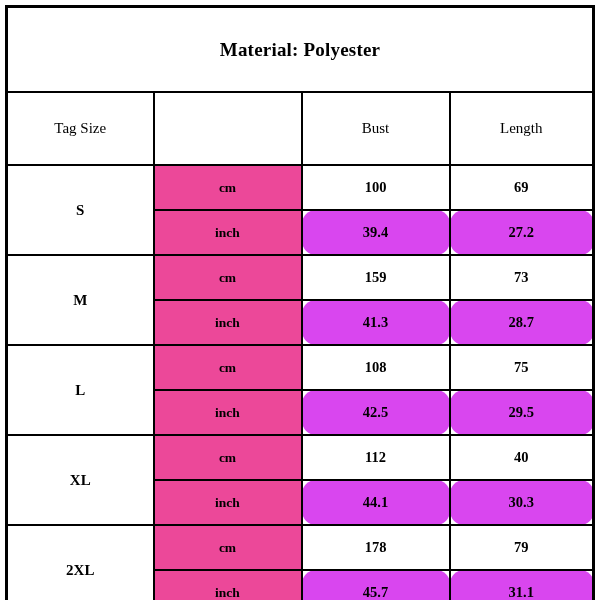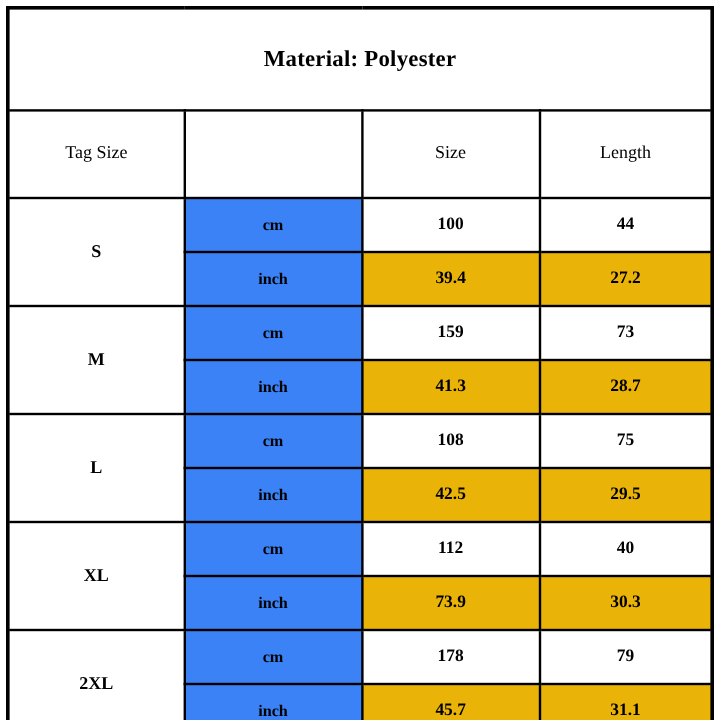--- a/index.html
+++ b/index.html
@@ -72,42 +72,43 @@
   
   .size-cell {
     font-size: 15px;
     font-weight: bold;
   }
 
   
   .unit-cell {
     font-size: 13.5px;
     font-weight: bold;
-    background: #3b82f6;
+    background: #ec4899;
   }
 
   
   .row-cm td,
   .row-inch td {
     height: 43px;
   }
 
   .val-cm {
     font-size: 14.5px;
     font-weight: bold;
   }
 
   .val-inch {
     font-size: 14.5px;
     font-weight: bold;
   }
 
   
   .shaded {
-    background: #eab308;
+    background: #d946ef;
+    border-radius: 14px;
   }
 
   
   .row-cm > td {
     border-bottom-width: 1px;
   }
   .row-inch > td {
     border-top-width: 1px;
   }
   
@@ -129,29 +130,29 @@
     </colgroup>
     <tbody>
 
       <tr>
         <td class="title-cell" colspan="4">Material: Polyester</td>
       </tr>
 
       <tr class="header-row">
         <td>Tag Size</td>
         <td></td>
-        <td>Size</td>
+        <td>Bust</td>
         <td>Length</td>
       </tr>
 
       <tr class="row-cm">
         <td class="size-cell" rowspan="2">S</td>
         <td class="unit-cell">cm</td>
         <td class="val-cm">100</td>
-        <td class="val-cm">44</td>
+        <td class="val-cm">69</td>
       </tr>
       <tr class="row-inch">
         <td class="unit-cell">inch</td>
         <td class="val-inch shaded">39.4</td>
         <td class="val-inch shaded">27.2</td>
       </tr>
 
       <tr class="row-cm">
         <td class="size-cell" rowspan="2">M</td>
         <td class="unit-cell">cm</td>
@@ -177,21 +178,21 @@
       </tr>
 
       <tr class="row-cm">
         <td class="size-cell" rowspan="2">XL</td>
         <td class="unit-cell">cm</td>
         <td class="val-cm">112</td>
         <td class="val-cm">40</td>
       </tr>
       <tr class="row-inch">
         <td class="unit-cell">inch</td>
-        <td class="val-inch shaded">73.9</td>
+        <td class="val-inch shaded">44.1</td>
         <td class="val-inch shaded">30.3</td>
       </tr>
 
       <tr class="row-cm">
         <td class="size-cell" rowspan="2">2XL</td>
         <td class="unit-cell">cm</td>
         <td class="val-cm">178</td>
         <td class="val-cm">79</td>
       </tr>
       <tr class="row-inch">

